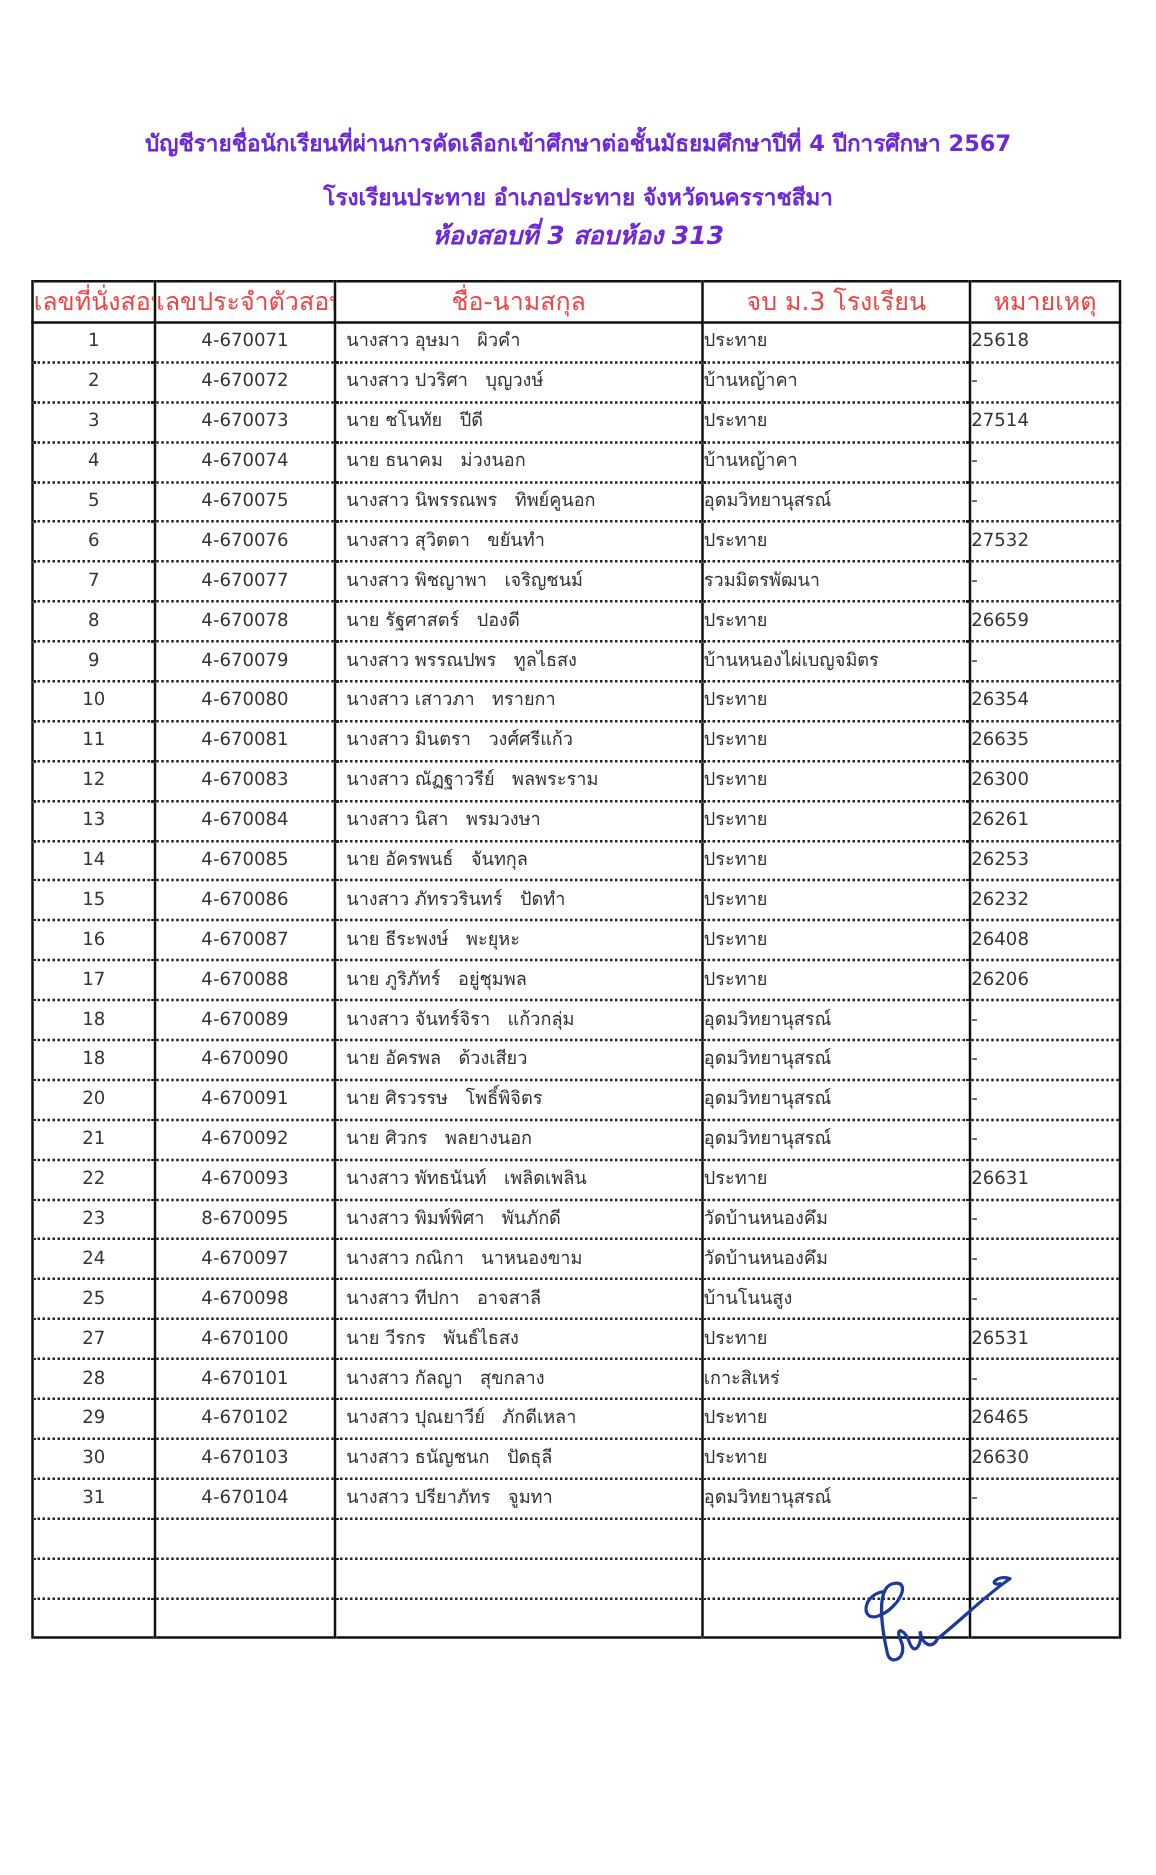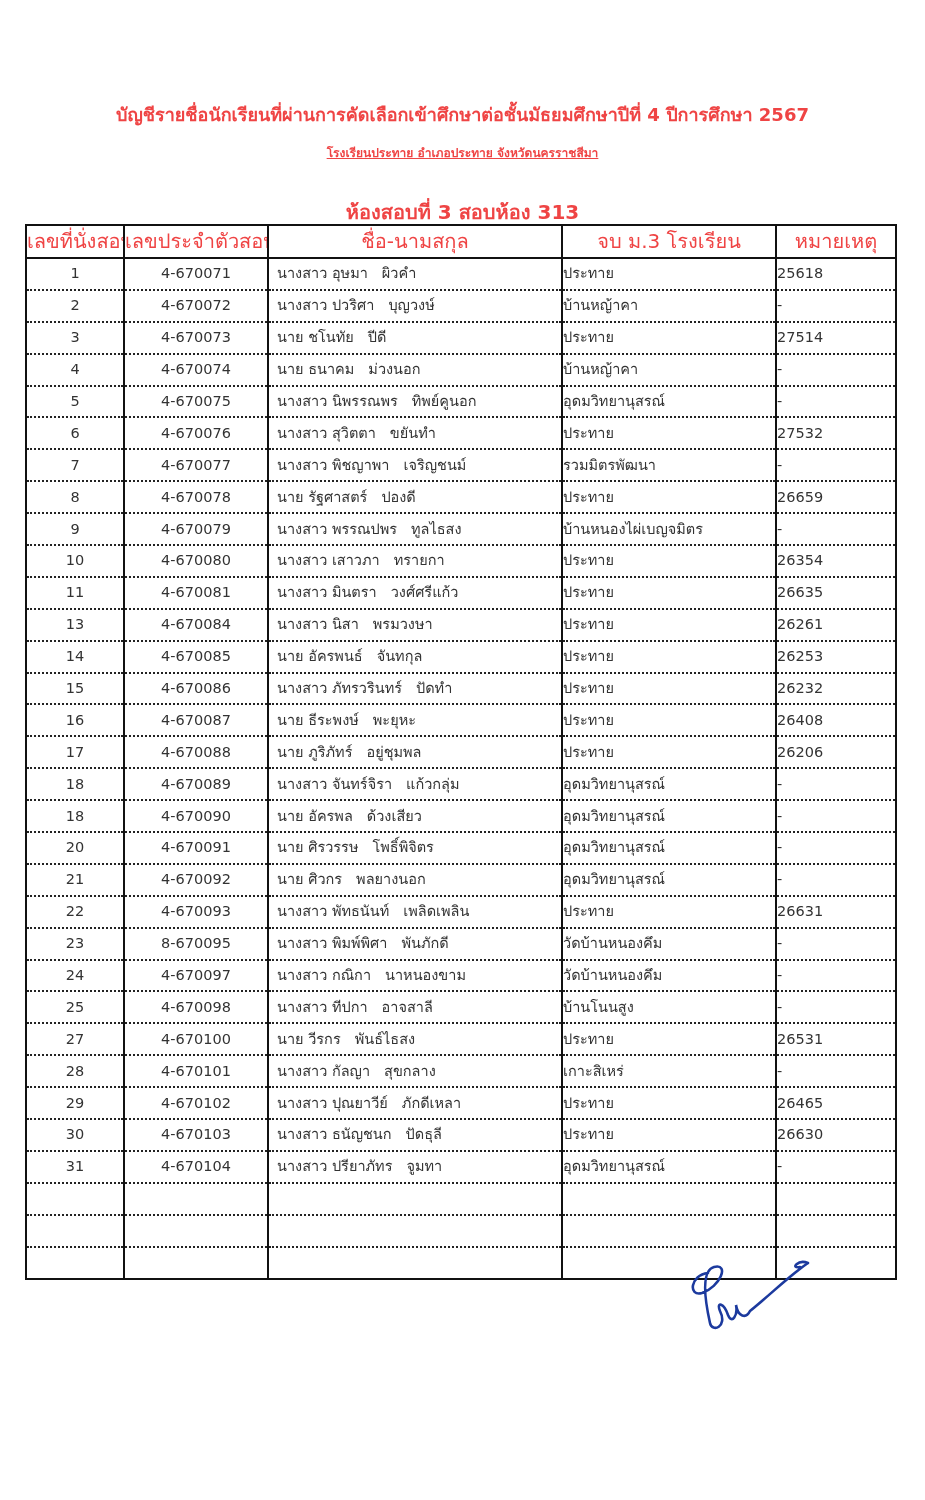--- a/index.html
+++ b/index.html
@@ -1,21 +1,21 @@
 <!DOCTYPE html>
 <html><head>
 <meta charset="utf-8">
 <style>
   html, body { margin: 0; padding: 0; background: #ffffff; }
   body { width: 925px; height: 1500px; position: relative; overflow: hidden;
          font-family: "DejaVu Sans", "Liberation Sans", sans-serif; color: #333; }
-  .title { position: absolute; left: 0; width: 925px; text-align: center; color: #ef4444; font-weight: bold; }
+  .title { position: absolute; left: 0; width: 925px; text-align: center; color: #6d28d9; font-weight: bold; }
   .t1 { top: 100px; font-size: 18px; }
-  .t2 { top: 143px; font-size: 12px; text-decoration: underline; }
-  .t3 { top: 196px; font-size: 20px; }
+  .t2 { top: 143px; font-size: 18px; }
+  .t3 { top: 172px; font-size: 20px; font-style: italic; }
   table.roster { position: absolute; left: 25px; top: 224px; width: 872px; border-collapse: collapse;
                  border: 2.5px solid #111; table-layout: fixed; }
   table.roster th, table.roster td { height: 29.9px; padding: 0; font-size: 14.5px; line-height: 29px;
       border-left: 2px solid #111; border-right: 2px solid #111;
       border-bottom: 2px dotted #222; white-space: nowrap; overflow: hidden; }
   table.roster th { font-weight: normal; color: #ef4444; font-size: 20px; height: 31px;
       border-bottom: 2.5px solid #111; text-align: center; }
   .c-seat { width: 96px; text-align: center; }
   .c-id { width: 142px; text-align: center; }
   .c-name { width: 292px; text-align: left; padding-left: 8px !important; }
@@ -114,20 +114,27 @@
         <td class="c-note">26354</td>
       </tr>
       <tr>
         <td class="c-seat">11</td>
         <td class="c-id">4-670081</td>
         <td class="c-name"><span>นางสาว</span> <span>มินตรา</span><span class="gap"></span><span>วงศ์ศรีแก้ว</span></td>
         <td class="c-school">ประทาย</td>
         <td class="c-note">26635</td>
       </tr>
       <tr>
+        <td class="c-seat">12</td>
+        <td class="c-id">4-670083</td>
+        <td class="c-name"><span>นางสาว</span> <span>ณัฏฐาวรีย์</span><span class="gap"></span><span>พลพระราม</span></td>
+        <td class="c-school">ประทาย</td>
+        <td class="c-note">26300</td>
+      </tr>
+      <tr>
         <td class="c-seat">13</td>
         <td class="c-id">4-670084</td>
         <td class="c-name"><span>นางสาว</span> <span>นิสา</span><span class="gap"></span><span>พรมวงษา</span></td>
         <td class="c-school">ประทาย</td>
         <td class="c-note">26261</td>
       </tr>
       <tr>
         <td class="c-seat">14</td>
         <td class="c-id">4-670085</td>
         <td class="c-name"><span>นาย</span> <span>อัครพนธ์</span><span class="gap"></span><span>จันทกุล</span></td>

